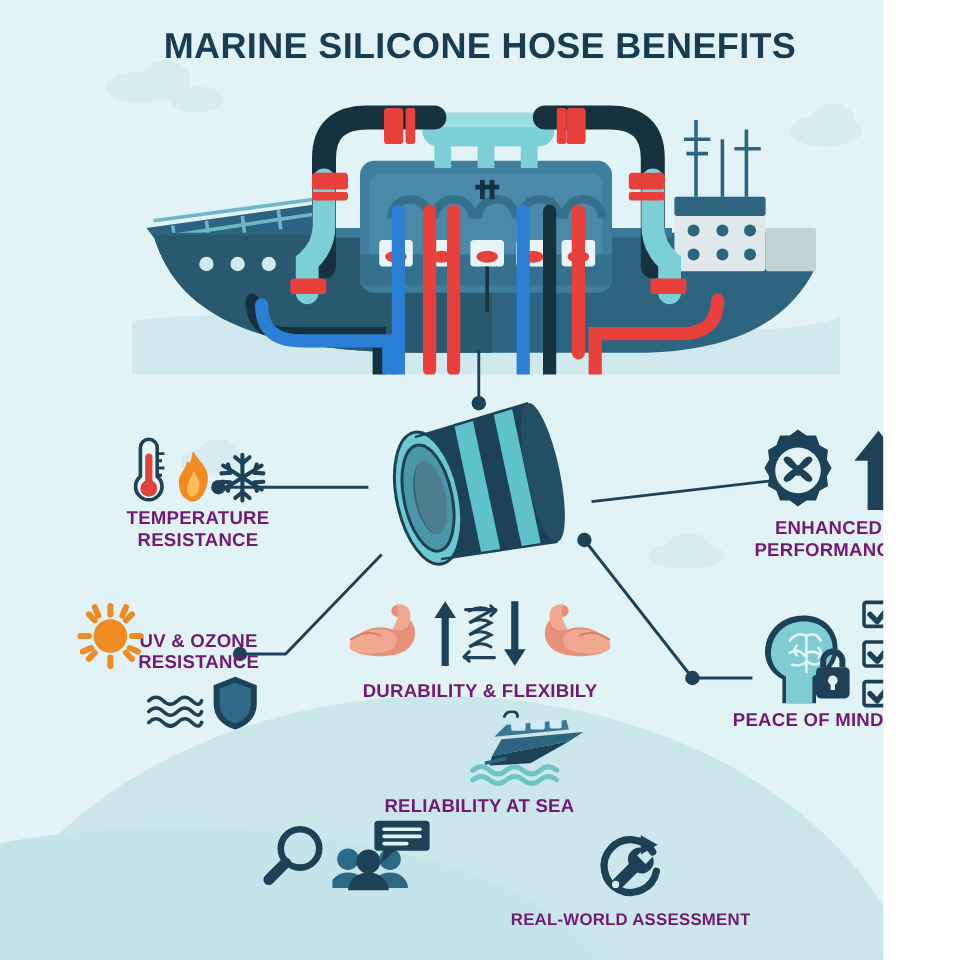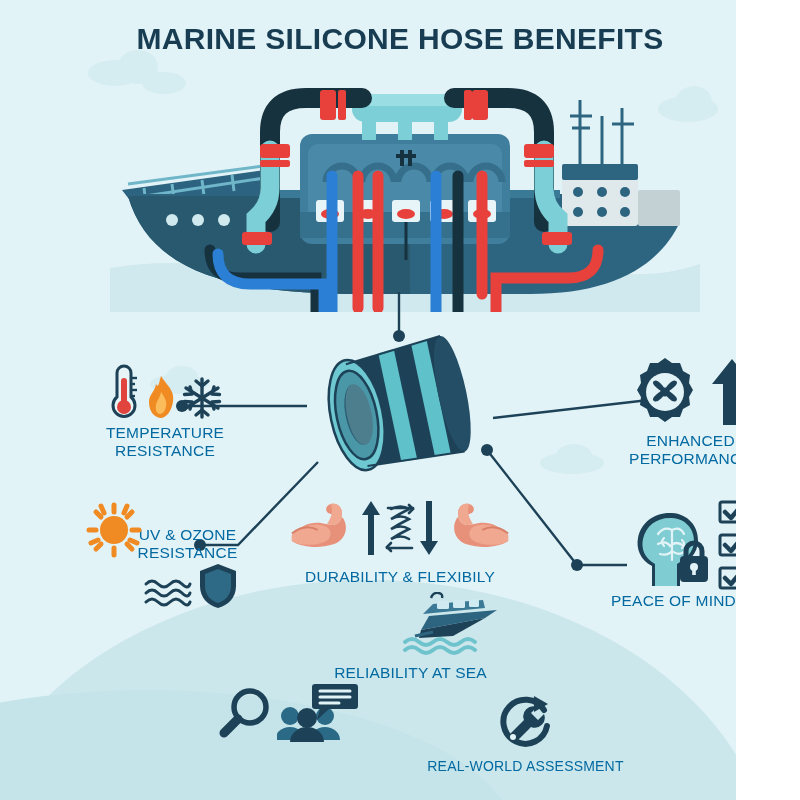--- a/index.html
+++ b/index.html
@@ -44,32 +44,32 @@
   #hub { position: absolute; left: 305px; top: 332px; width: 190px; height: 160px; }
   
   #connectors { position: absolute; inset: 0; pointer-events: none; }
   
   .node { position: absolute; text-align: center; }
   .node .icons {
     display: flex; align-items: flex-end; justify-content: center;
     gap: 4px; height: 62px;
   }
   .node .label {
-    font-size: 15.5px; font-weight: normal; color: #0369a1;
+    font-size: 15.5px; font-weight: bold; color: #701a75;
     line-height: 1.15; letter-spacing: .2px; white-space: pre-line;
     margin-top: 4px;
   }
   .sub .label { font-size: 14px; }
   
   #node-temp        { left: 60px;  top: 358px; width: 210px; }
-  #node-uv          { left: 54px;  top: 498px; width: 215px; }
+  #node-uv          { left: 32px;  top: 498px; width: 215px; }
   #node-perf        { left: 588px; top: 352px; width: 205px; }
   #node-peace       { left: 580px; top: 498px; width: 215px; }
   #node-durability  { left: 290px; top: 492px; width: 220px; text-align: center; }
-  #node-reliability { left: 318px; top: 592px; width: 185px; }
+  #node-reliability { left: 307px; top: 592px; width: 185px; }
   #node-research    { left: 165px; top: 686px; width: 245px; }
   #node-realworld   { left: 418px; top: 696px; width: 215px; }
   #node-uv .icons   { position: relative; }
 </style>
 </head>
 <body>
 
 <div id="canvas">
 
   <div class="bg-wave" id="wave-b"></div>

